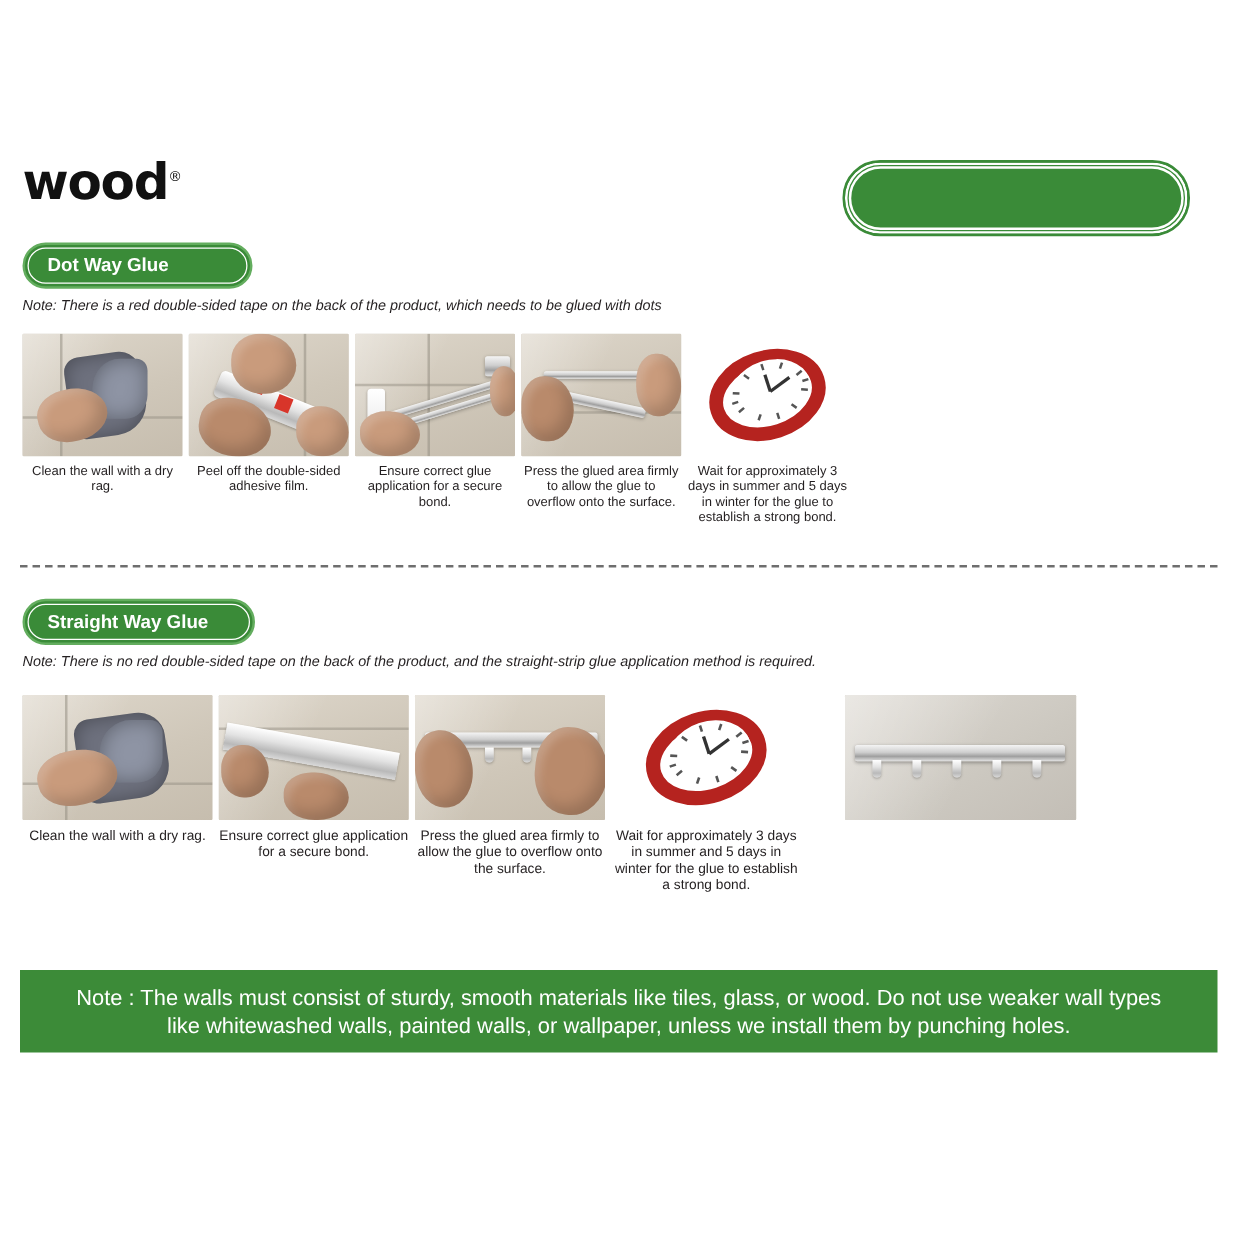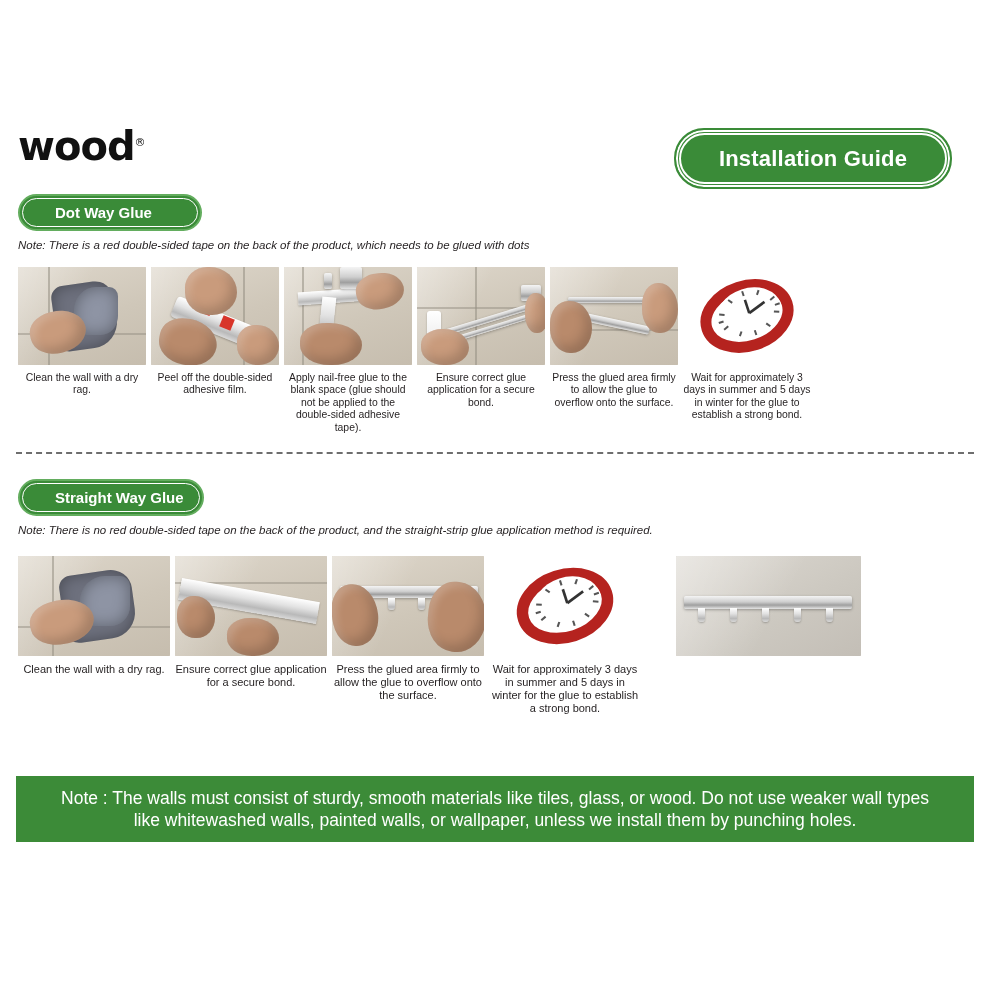--- a/index.html
+++ b/index.html
@@ -50,21 +50,21 @@
     border:2px solid #63ad5e;
     display:flex;align-items:center;
     box-sizing:border-box;
   }
   .sec-pill .ring{
     position:absolute;left:2px;top:2px;right:2px;bottom:2px;
     border:1px solid #ffffff;border-radius:17px;pointer-events:none;
   }
   .sec-pill span{
     color:#ffffff;font-size:15px;font-weight:700;
-    padding-left:35px;position:relative;z-index:2;white-space:nowrap;
+    padding-left:18px;position:relative;z-index:2;white-space:nowrap;
   }
   #pill-dot{left:18px;top:194px;width:184px;}
   #pill-straight{left:18px;top:479px;width:186px;}
 
   
   .note{
     position:absolute;font-size:11.5px;color:#231f20;white-space:nowrap;font-style:italic;
   }
   #note-dot{left:18px;top:239px;}
   #note-straight{left:18px;top:524px;}
@@ -173,21 +173,20 @@
 <body>
 
 <div class="page">
 
   <div class="logo">
     <span>wood</span><span class="reg">®</span>
   </div>
 
   <div class="title-pill">
     <div class="inner-ring"></div>
-    <span>Installation Guide</span>
   </div>
 
   <div class="sec-pill" id="pill-dot">
     <div class="ring"></div>
     <span>Dot Way Glue</span>
   </div>
 
   <div class="note" id="note-dot">Note: There is a red double-sided tape on the back of the product, which needs to be glued with dots</div>
 
   <div class="row" id="row1">
@@ -211,33 +210,20 @@
         <div class="metal" style="left:20px;top:44px;width:86px;height:22px;transform:rotate(22deg);border-radius:4px;"></div>
         <div class="redtab" style="left:48px;top:36px;width:13px;height:11px;transform:rotate(22deg);"></div>
         <div class="redtab" style="left:70px;top:50px;width:12px;height:12px;transform:rotate(22deg);"></div>
         <div class="hand" style="left:34px;top:0px;width:52px;height:48px;"></div>
         <div class="hand dark" style="left:8px;top:52px;width:58px;height:46px;transform:rotate(10deg);"></div>
         <div class="hand" style="left:86px;top:58px;width:42px;height:40px;"></div>
       </div>
       <div class="caption">Peel off the double-sided adhesive film.</div>
     </div>
 
-    <div class="cell">
-      <div class="thumb">
-        <div class="wall beige"></div>
-        <div class="grout-v" style="left:18px;"></div>
-        <div class="metal" style="left:14px;top:22px;width:98px;height:13px;transform:rotate(-4deg);"></div>
-        <div class="metal" style="left:36px;top:30px;width:14px;height:46px;transform:rotate(6deg);"></div>
-        <div class="metalbar" style="left:40px;top:6px;width:8px;height:16px;"></div>
-        <div class="metalbar" style="left:56px;top:0px;width:22px;height:22px;"></div>
-        <div class="hand" style="left:72px;top:6px;width:48px;height:36px;transform:rotate(-12deg);"></div>
-        <div class="hand dark" style="left:16px;top:56px;width:62px;height:42px;"></div>
-      </div>
-      <div class="caption">Apply nail-free glue to the blank space (glue should not be applied to the double-sided adhesive tape).</div>
-    </div>
 
     <div class="cell">
       <div class="thumb">
         <div class="wall beige"></div>
         <div class="grout-v" style="left:58px;"></div>
         <div class="grout-h" style="top:40px;"></div>
         <div class="metalbar" style="left:24px;top:48px;width:104px;height:6px;transform:rotate(-17deg);"></div>
         <div class="metalbar" style="left:26px;top:58px;width:100px;height:5px;transform:rotate(-17deg);"></div>
         <div class="metalbar" style="left:104px;top:18px;width:20px;height:16px;"></div>
         <div class="white-strip" style="left:10px;top:44px;width:14px;height:30px;border-radius:3px;"></div>

